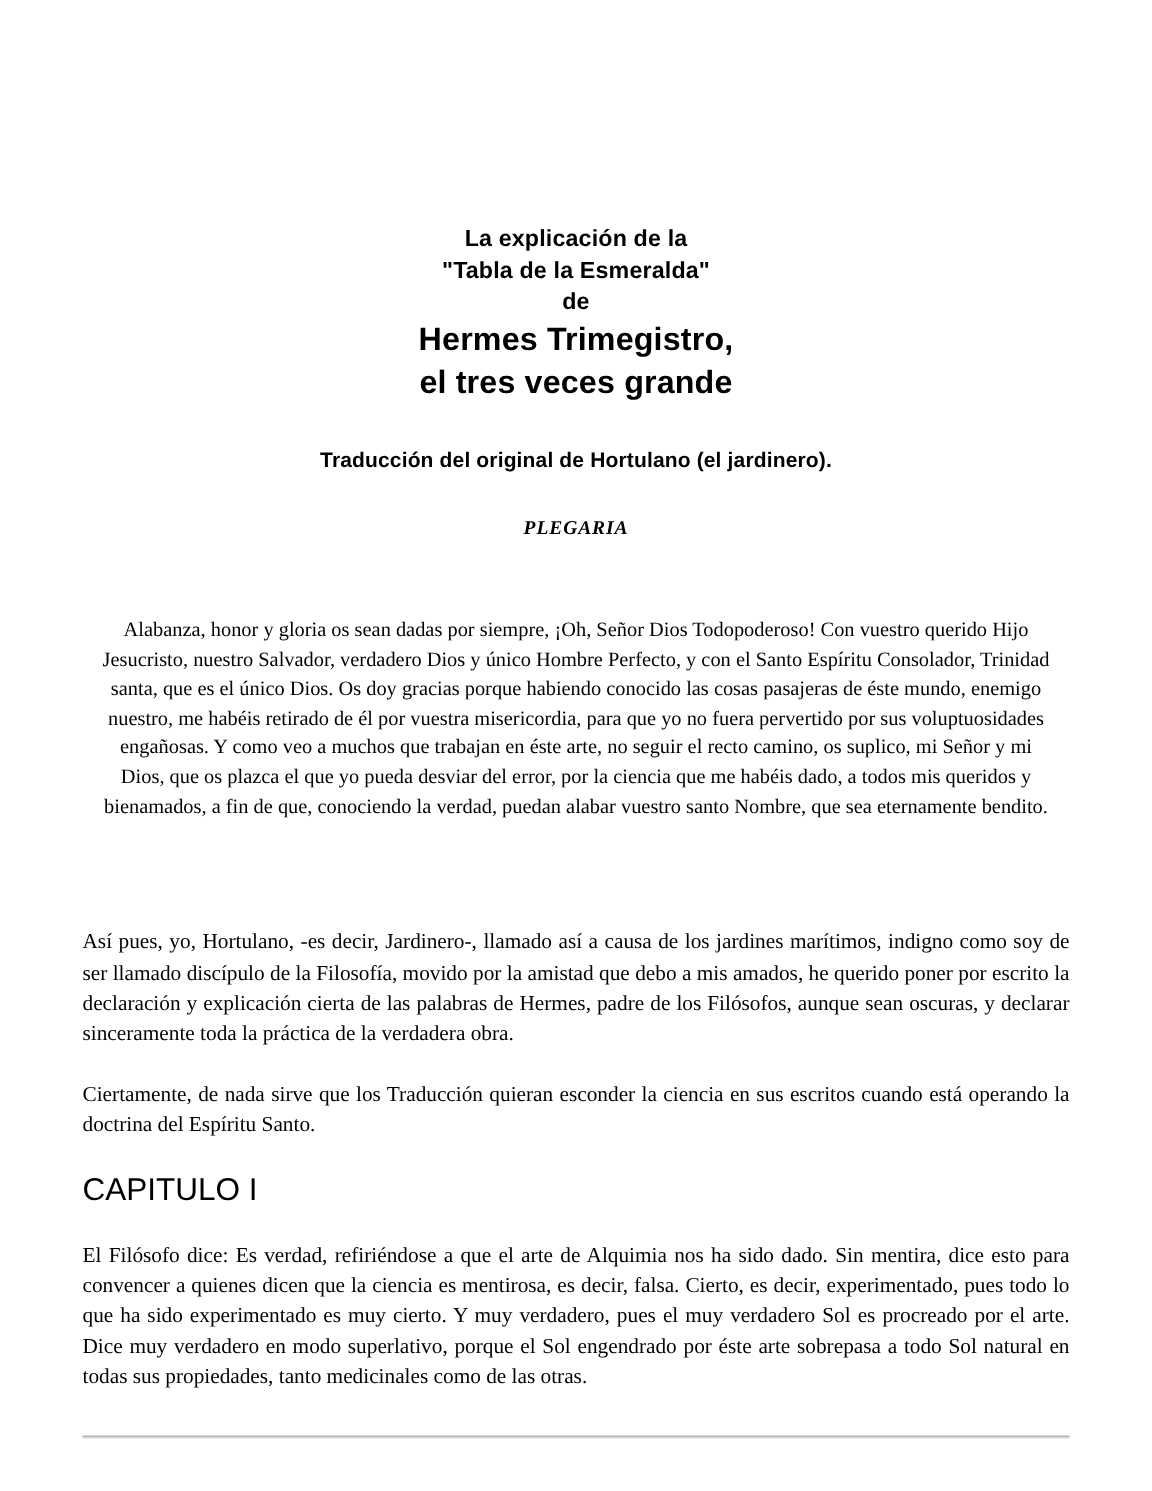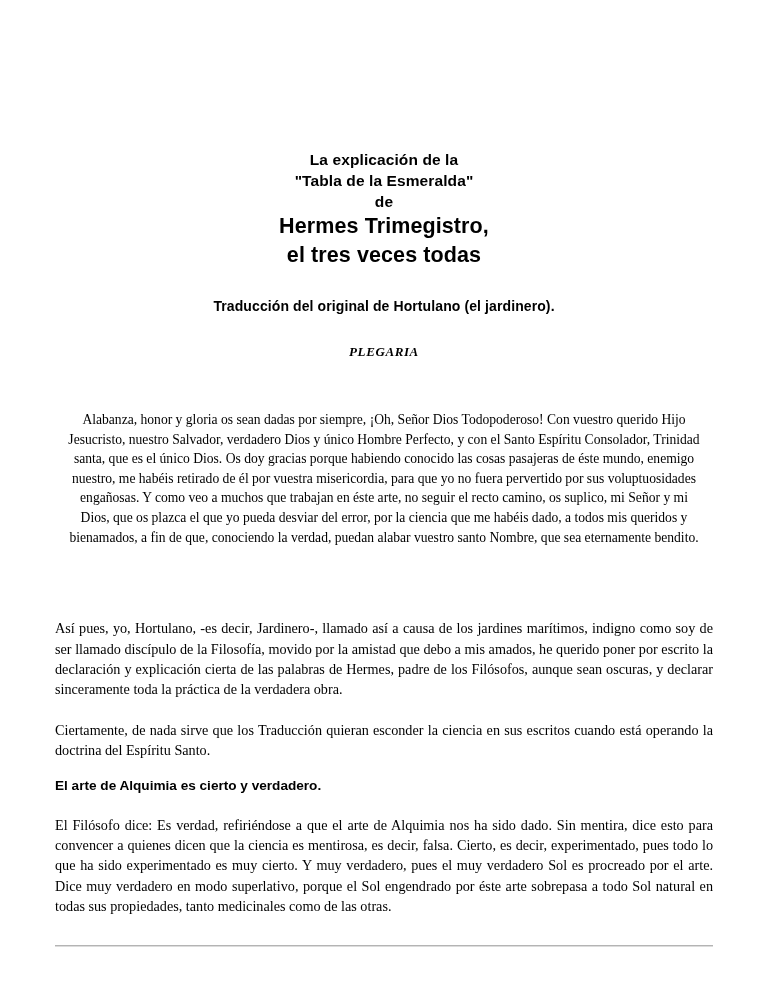--- a/index.html
+++ b/index.html
@@ -131,36 +131,36 @@
 
   <div class="title-block">
     <div class="title-main">
       <div>La explicación de la</div>
       <div>"Tabla de la Esmeralda"</div>
       <div>de</div>
     </div>
 
     <div class="title-author">
       <div>Hermes Trimegistro,</div>
-      <div>el tres veces todas</div>
+      <div>el tres veces grande</div>
     </div>
 
     <div class="title-trans">Traducción del original de Hortulano (el jardinero).</div>
 
     <div class="plegaria">PLEGARIA</div>
   </div>
 
   <p class="prayer">Alabanza, honor y gloria os sean dadas por siempre, ¡Oh, Señor Dios Todopoderoso! Con vuestro querido Hijo Jesucristo, nuestro Salvador, verdadero Dios y único Hombre Perfecto, y con el Santo Espíritu Consolador, Trinidad santa, que es el único Dios. Os doy gracias porque habiendo conocido las cosas pasajeras de éste mundo, enemigo nuestro, me habéis retirado de él por vuestra misericordia, para que yo no fuera pervertido por sus voluptuosidades engañosas. Y como veo a muchos que trabajan en éste arte, no seguir el recto camino, os suplico, mi Señor y mi Dios, que os plazca el que yo pueda desviar del error, por la ciencia que me habéis dado, a todos mis queridos y bienamados, a fin de que, conociendo la verdad, puedan alabar vuestro santo Nombre, que sea eternamente bendito.</p>
 
   <p class="body-para first">Así pues, yo, Hortulano, -es decir, Jardinero-, llamado así a causa de los jardines marítimos, indigno como soy de ser llamado discípulo de la Filosofía, movido por la amistad que debo a mis amados, he querido poner por escrito la declaración y explicación cierta de las palabras de Hermes, padre de los Filósofos, aunque sean oscuras, y declarar sinceramente toda la práctica de la verdadera obra.</p>
 
   <p class="body-para">Ciertamente, de nada sirve que los Traducción quieran esconder la ciencia en sus escritos cuando está operando la doctrina del Espíritu Santo.</p>
 
+  <h1 class="chapter-title">CAPITULO I</h1>
 
-  <h2 class="chapter-sub">El arte de Alquimia es cierto y verdadero.</h2>
 
   <p class="body-para">El Filósofo dice: Es verdad, refiriéndose a que el arte de Alquimia nos ha sido dado. Sin mentira, dice esto para convencer a quienes dicen que la ciencia es mentirosa, es decir, falsa. Cierto, es decir, experimentado, pues todo lo que ha sido experimentado es muy cierto. Y muy verdadero, pues el muy verdadero Sol es procreado por el arte. Dice muy verdadero en modo superlativo, porque el Sol engendrado por éste arte sobrepasa a todo Sol natural en todas sus propiedades, tanto medicinales como de las otras.</p>
 
   <div class="rule-wrap">
     <hr class="footer-rule">
   </div>
 
 </div>
 
 </body></html>

